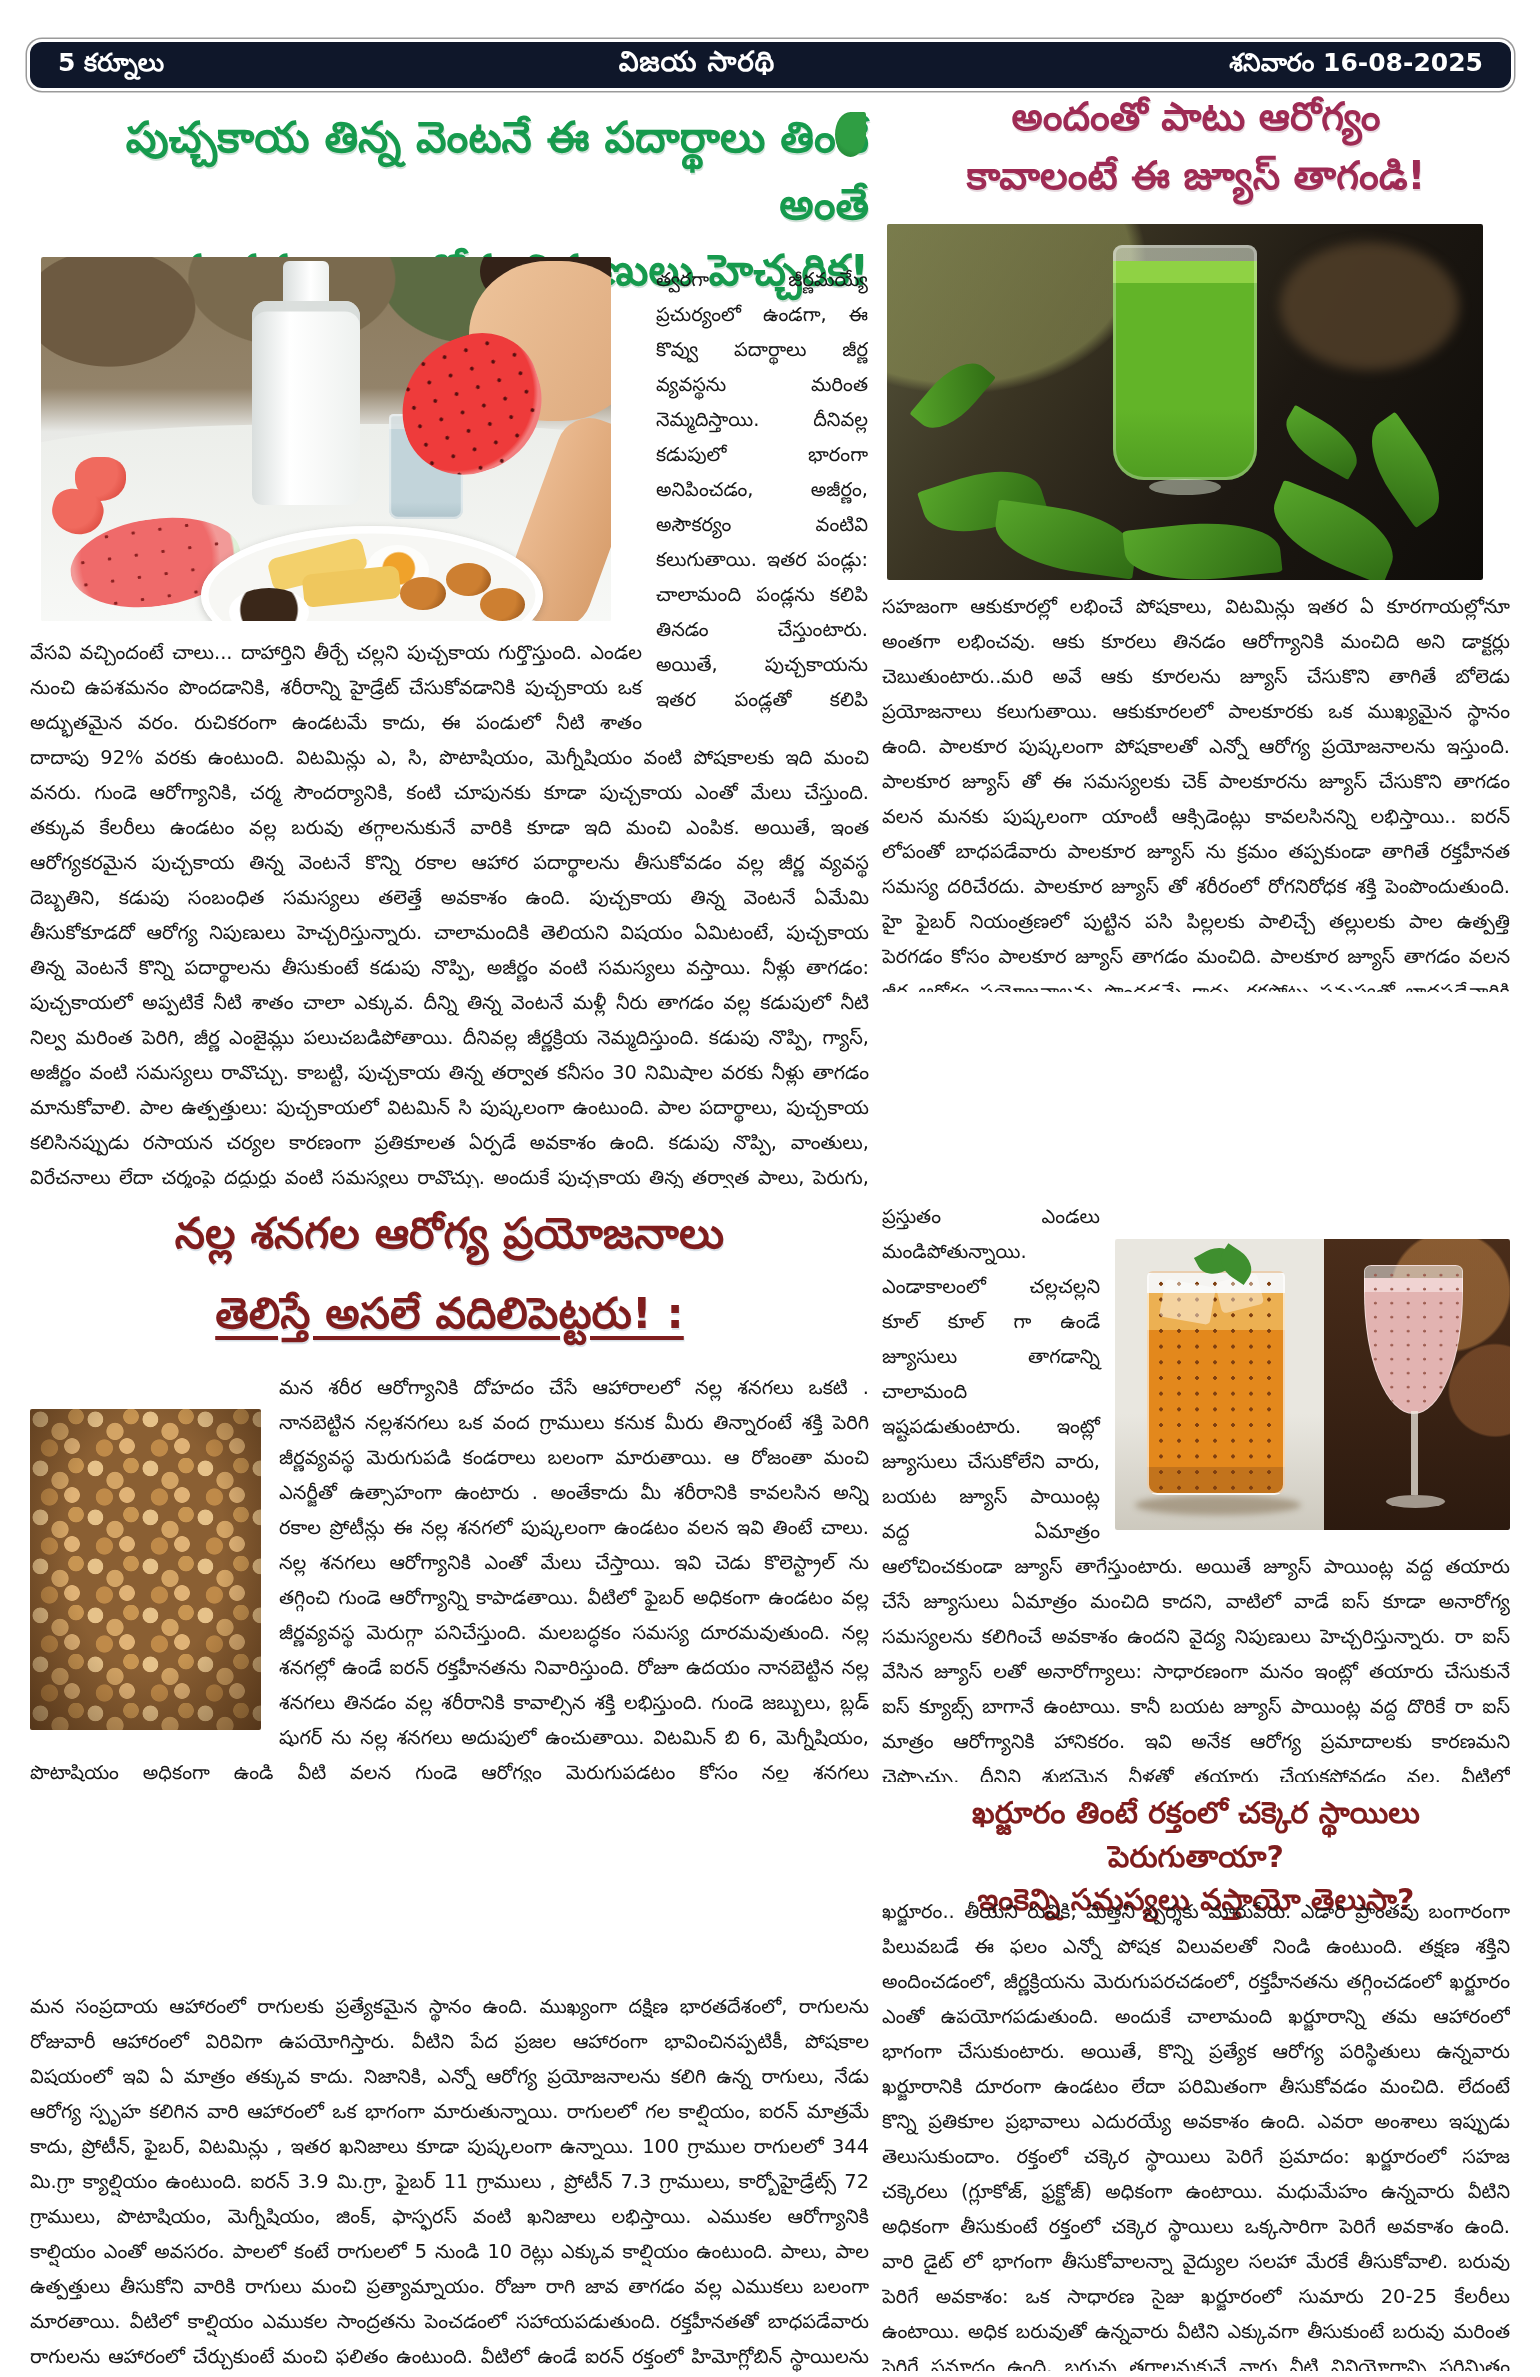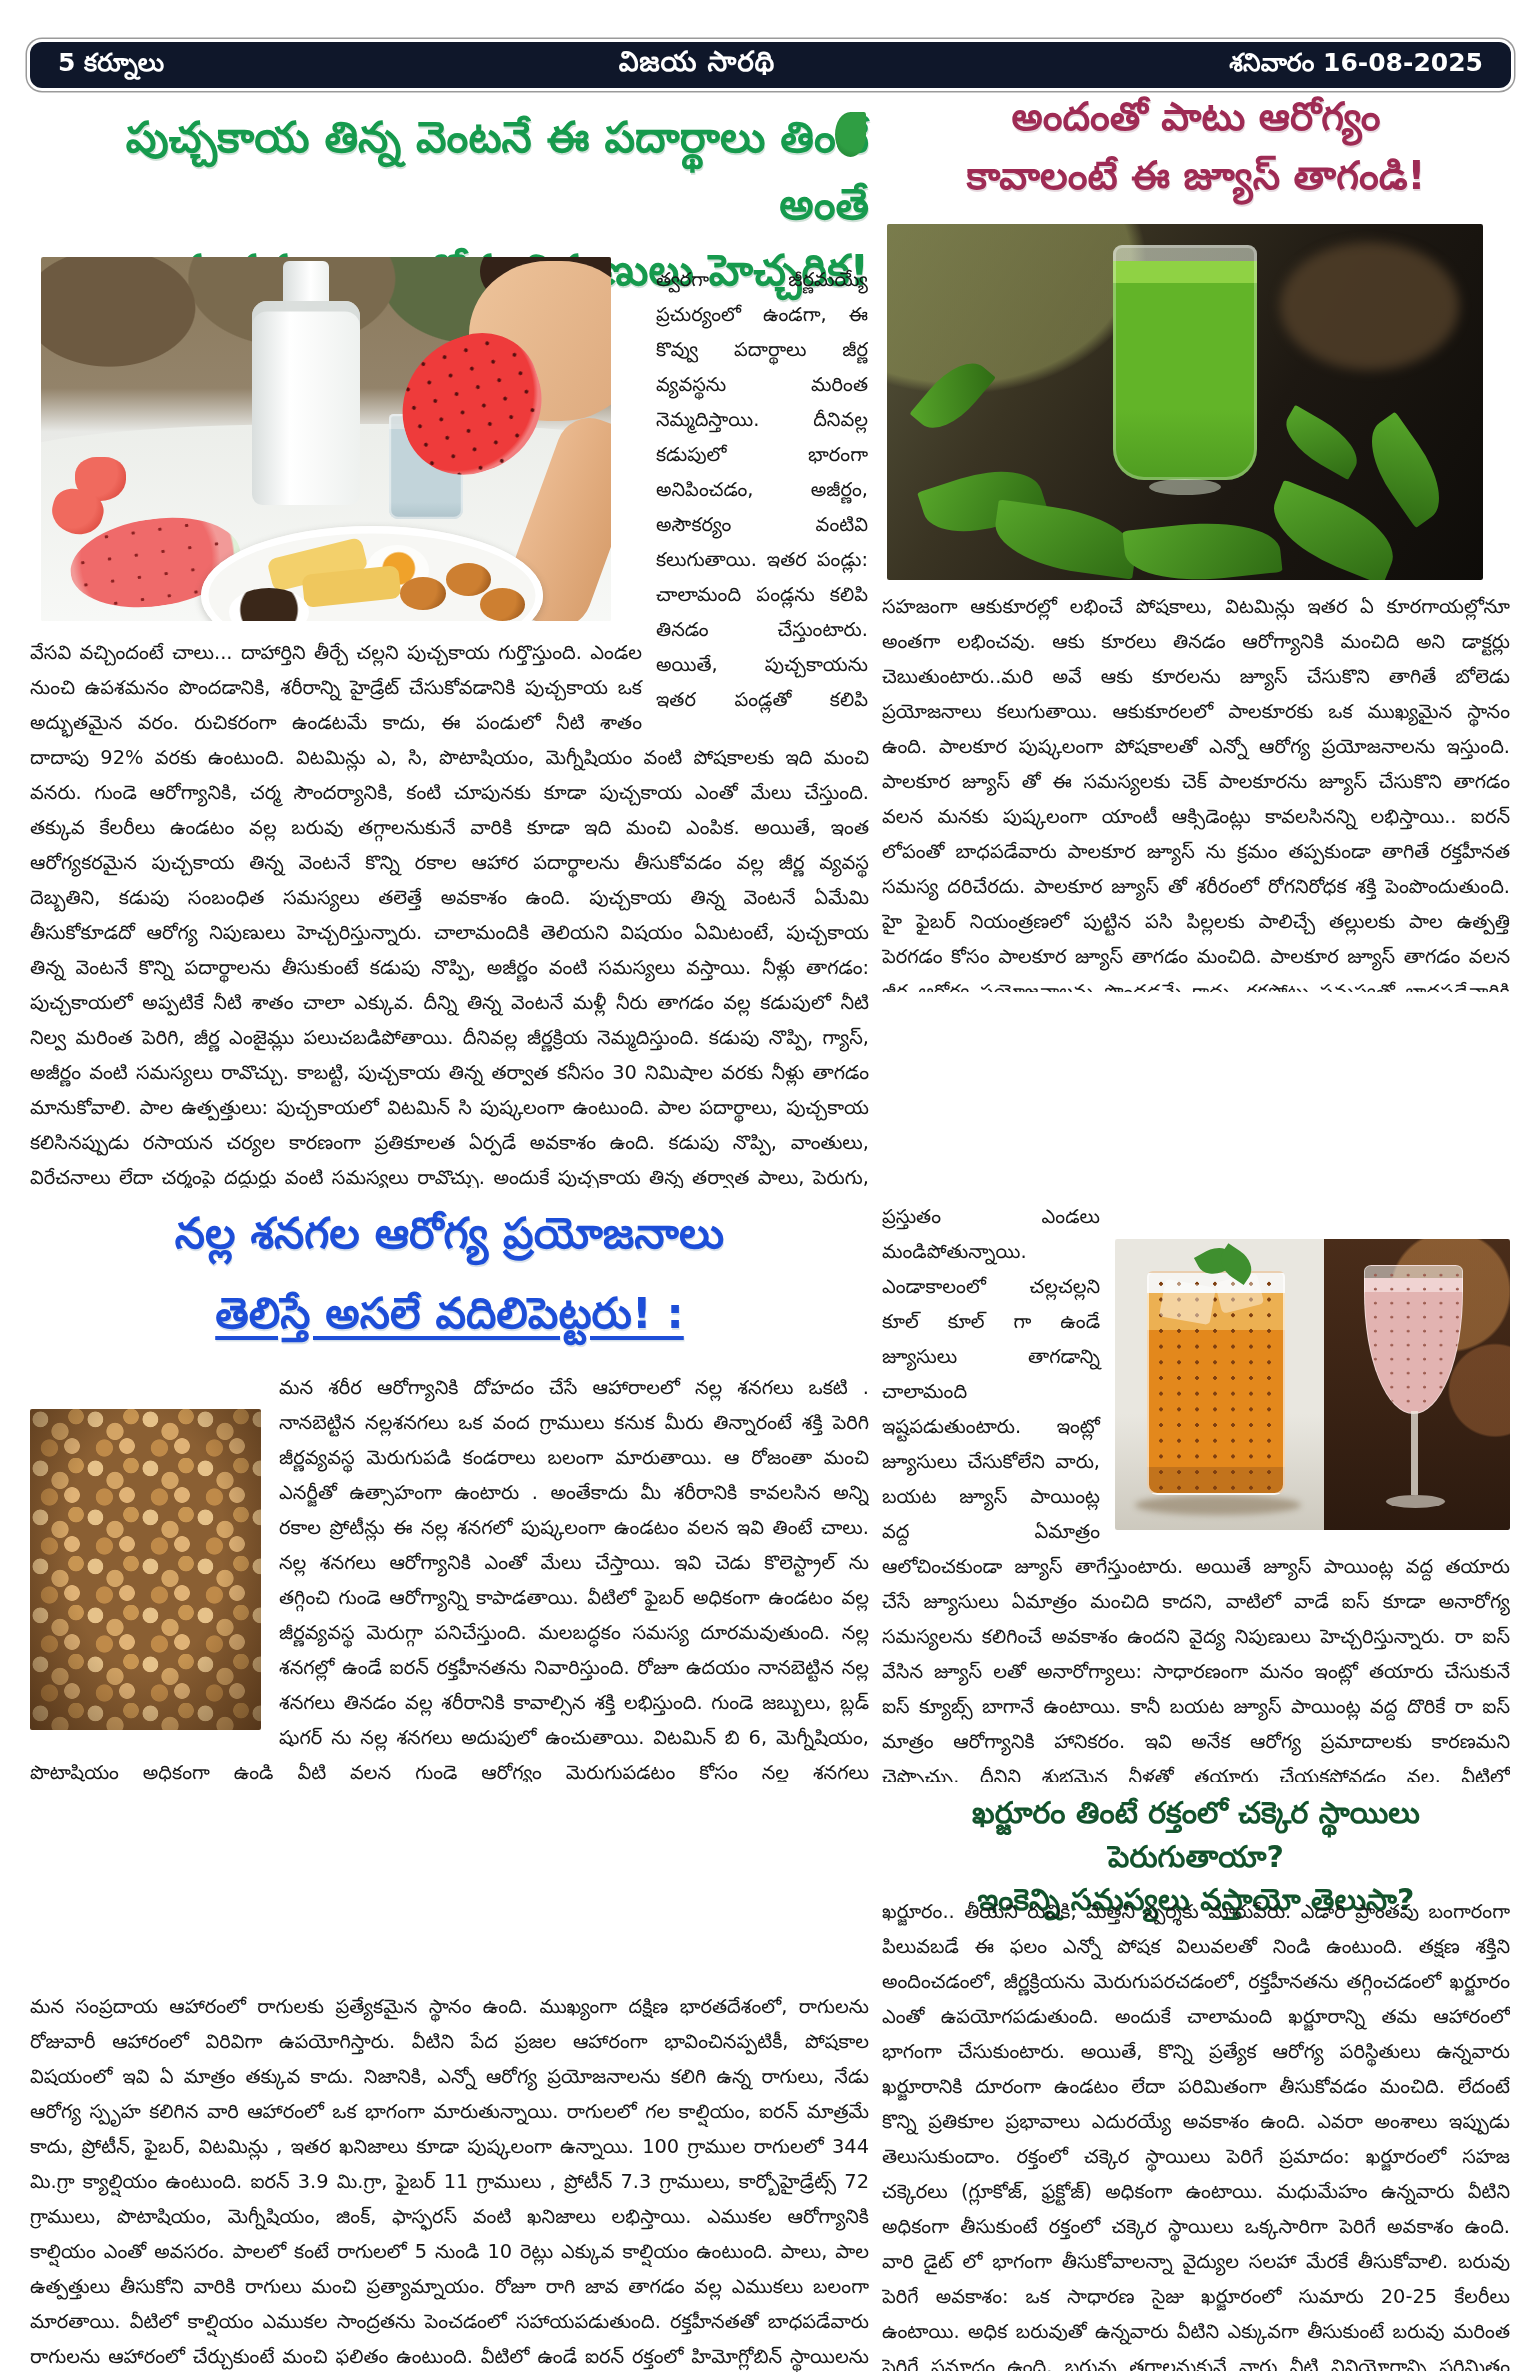--- a/index.html
+++ b/index.html
@@ -10,24 +10,24 @@
     background:#0f172a;border-radius:12px;box-shadow:0 0 0 3px #ffffff,0 0 0 4.5px #9a9a9a;
     display:flex;align-items:center;justify-content:space-between;padding:0 28px;box-sizing:border-box;}
   .masthead span{color:#ffffff;font-weight:800;font-size:25px;white-space:nowrap;}
   .masthead .mid{font-size:28px;letter-spacing:0.7px;}
   
   .hl{position:absolute;text-align:center;font-weight:800;line-height:1.55;
       font-family:"DejaVu Sans",sans-serif;}
   .hl span{display:block;}
   .hl-green{color:#169a4d;font-size:43px;text-shadow:0.7px 1.5px 0 rgba(0,90,40,.18);}
   .hl-maroon{color:#9e2b54;font-size:39px;text-shadow:0.7px 1.5px 0 rgba(90,0,40,.15);}
-  .hl-blue{color:#1d4ed8;font-size:43px;text-shadow:0.7px 1.5px 0 rgba(0,60,110,.15);}
+  .hl-blue{color:#7f1d1d;font-size:43px;text-shadow:0.7px 1.5px 0 rgba(0,60,110,.15);}
   .hl-purple{color:#93399e;font-size:43px;text-shadow:0.7px 1.5px 0 rgba(70,0,90,.15);}
   .hl-pink{color:#ee2094;font-size:43px;text-shadow:0.7px 1.5px 0 rgba(120,0,70,.15);}
-  .hl-dblue{color:#14532d;font-size:30px;line-height:1.45;}
+  .hl-dblue{color:#7f1d1d;font-size:30px;line-height:1.45;}
   .u{text-decoration:underline;text-underline-offset:7.5px;text-decoration-thickness:3.7px;}
   
   .bt{position:absolute;font-size:19.4px;line-height:35px;text-align:justify;
       color:#161616;overflow:hidden;word-spacing:1.5px;}
   .spacer-r{float:right;width:227px;height:89px;}
   .ph{position:absolute;overflow:hidden;border-radius:2.2px;}
   .ph *{position:absolute;}
   
   .pw-bg{inset:0;background:
     radial-gradient(142px 97px at 12% 14%,#6d5a41 0 60%,transparent 61%),

